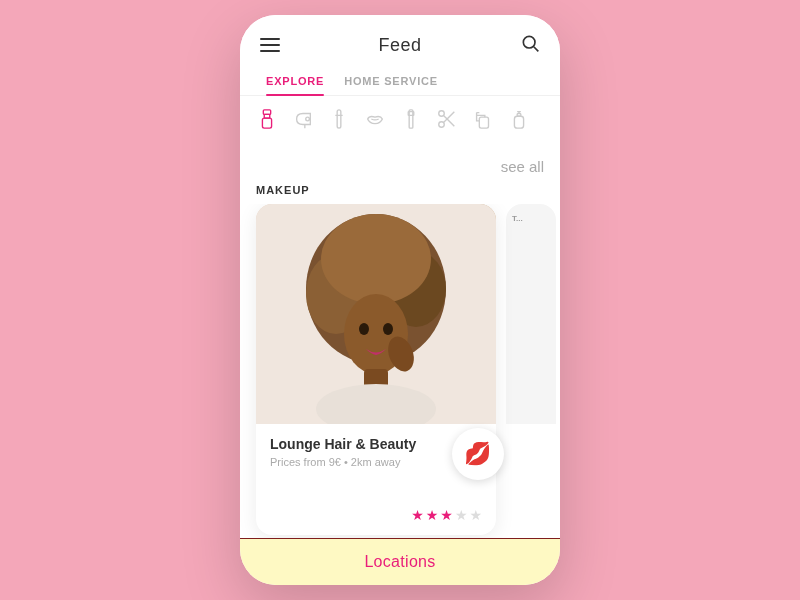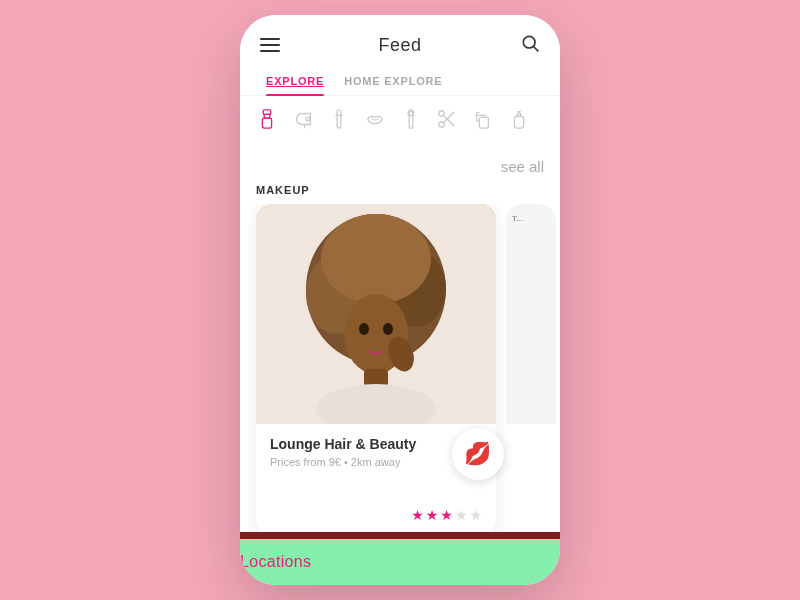--- a/index.html
+++ b/index.html
@@ -81,21 +81,20 @@
       font-weight: 600;
       letter-spacing: 0.8px;
       padding: 8px 10px;
       cursor: pointer;
       color: #aaa;
       position: relative;
     }
 
     .tab.active {
       color: #e91e7a;
-      text-decoration: underline;
     }
 
     .tab.active::after {
       content: '';
       position: absolute;
       bottom: -1px;
       left: 10px;
       right: 10px;
       height: 2px;
       background: #e91e7a;
@@ -248,24 +247,24 @@
       color: #aaa;
       padding: 6px 0 4px;
     }
 
     
     .locations-bar {
       position: absolute;
       bottom: 0;
       left: 0;
       right: 0;
-      background: #86efac;
-      border-top: 7px solid #7f1d1d;
+      background: #fef9c3;
+      border-top: 1px solid #7f1d1d;
       padding: 14px 0;
-      text-align: left;
+      text-align: center;
       cursor: pointer;
     }
 
     .locations-text {
       font-size: 16px;
       color: #e91e7a;
       font-weight: 400;
       letter-spacing: 0.3px;
     }
 
@@ -304,21 +303,21 @@
     <div class="search-icon-wrap">
       <svg viewBox="0 0 24 24" stroke-width="2">
         <circle cx="11" cy="11" r="7"></circle>
         <line x1="16.5" y1="16.5" x2="22" y2="22"></line>
       </svg>
     </div>
   </div>
 
   <div class="tabs">
     <div class="tab active">EXPLORE</div>
-    <div class="tab">HOME EXPLORE</div>
+    <div class="tab">HOME SERVICE</div>
   </div>
 
   <div class="categories">
 
     <div class="cat-icon active">
       <svg viewBox="0 0 24 24" fill="none" stroke-width="1.5">
         <rect x="8" y="2" width="8" height="5" rx="1"></rect>
         <rect x="9" y="7" width="6" height="4" rx="0.5"></rect>
         <rect x="7" y="11" width="10" height="11" rx="2"></rect>
       </svg>

